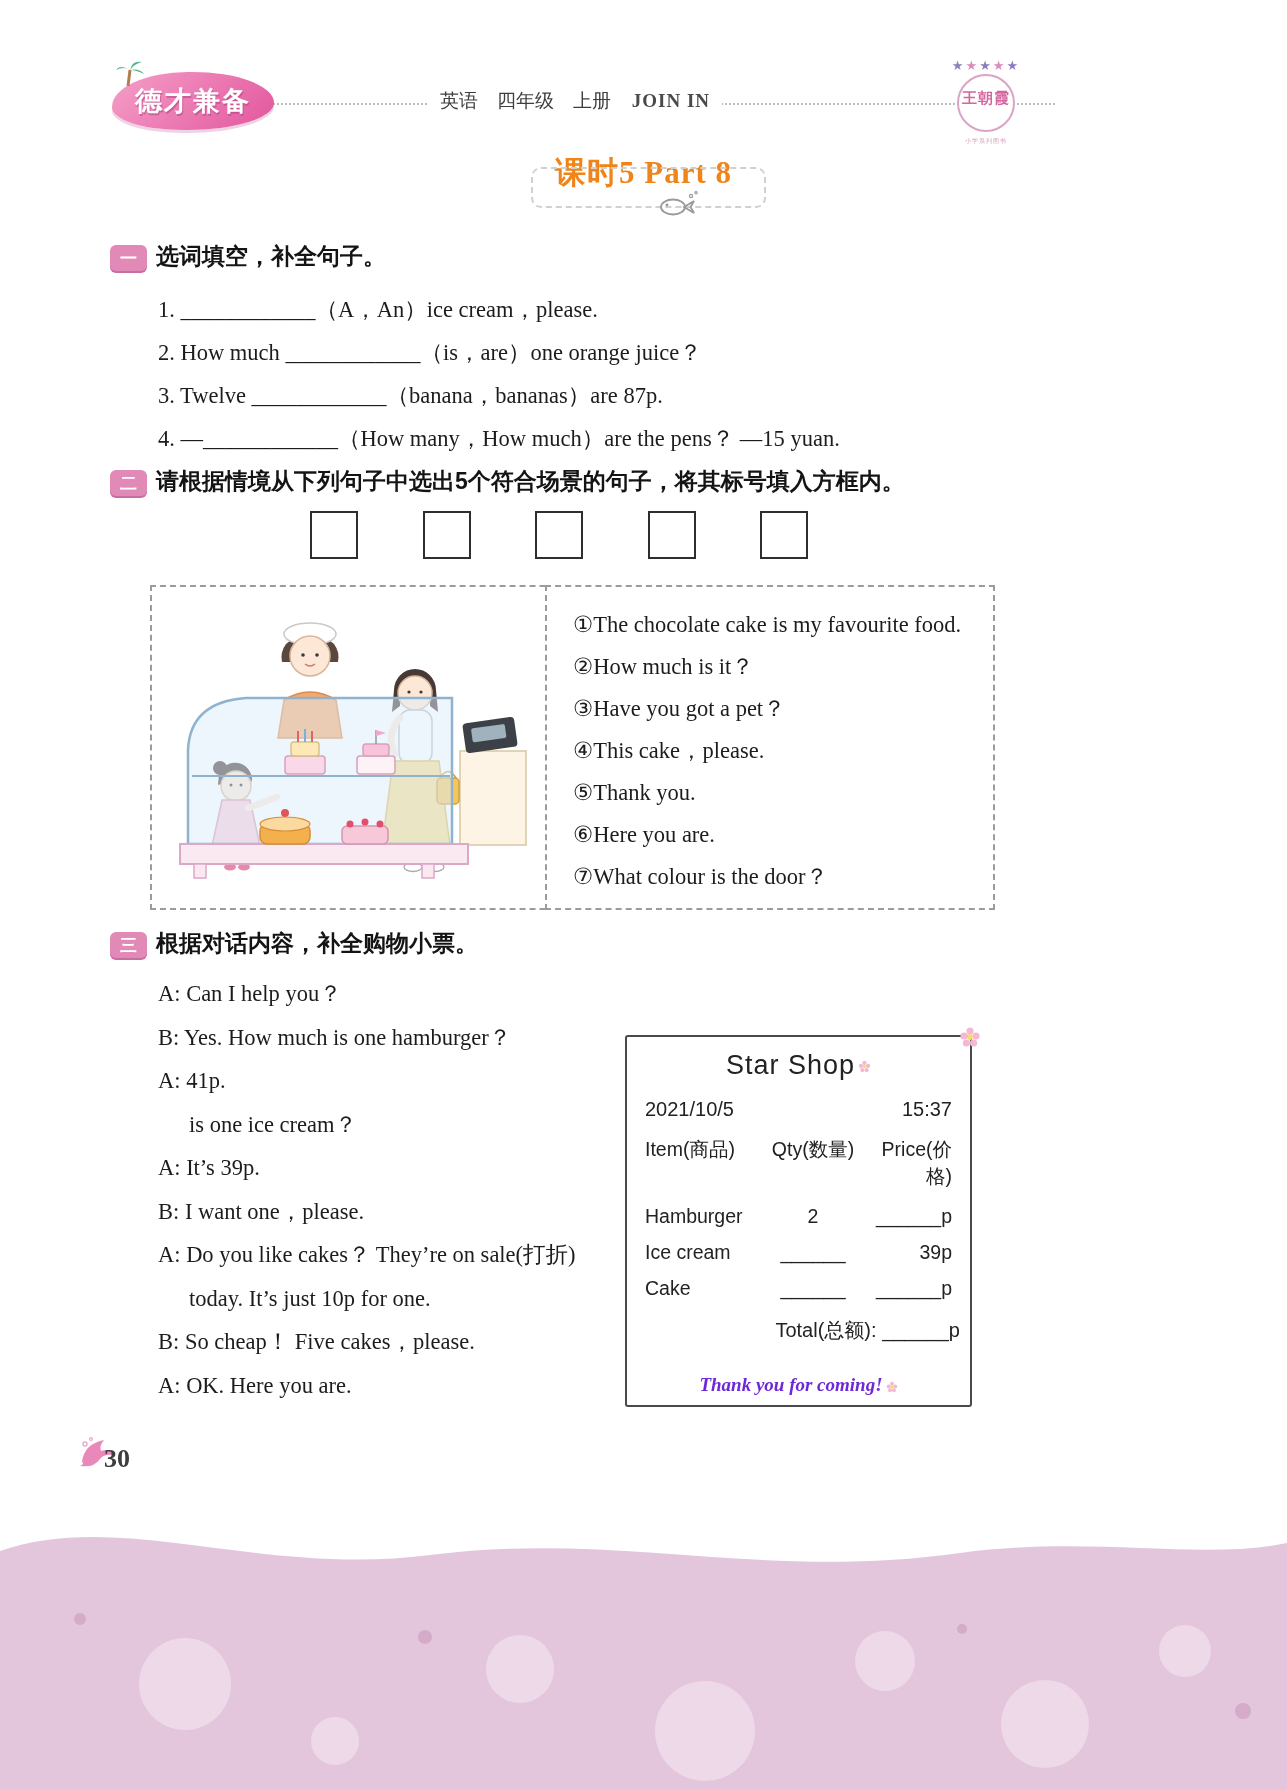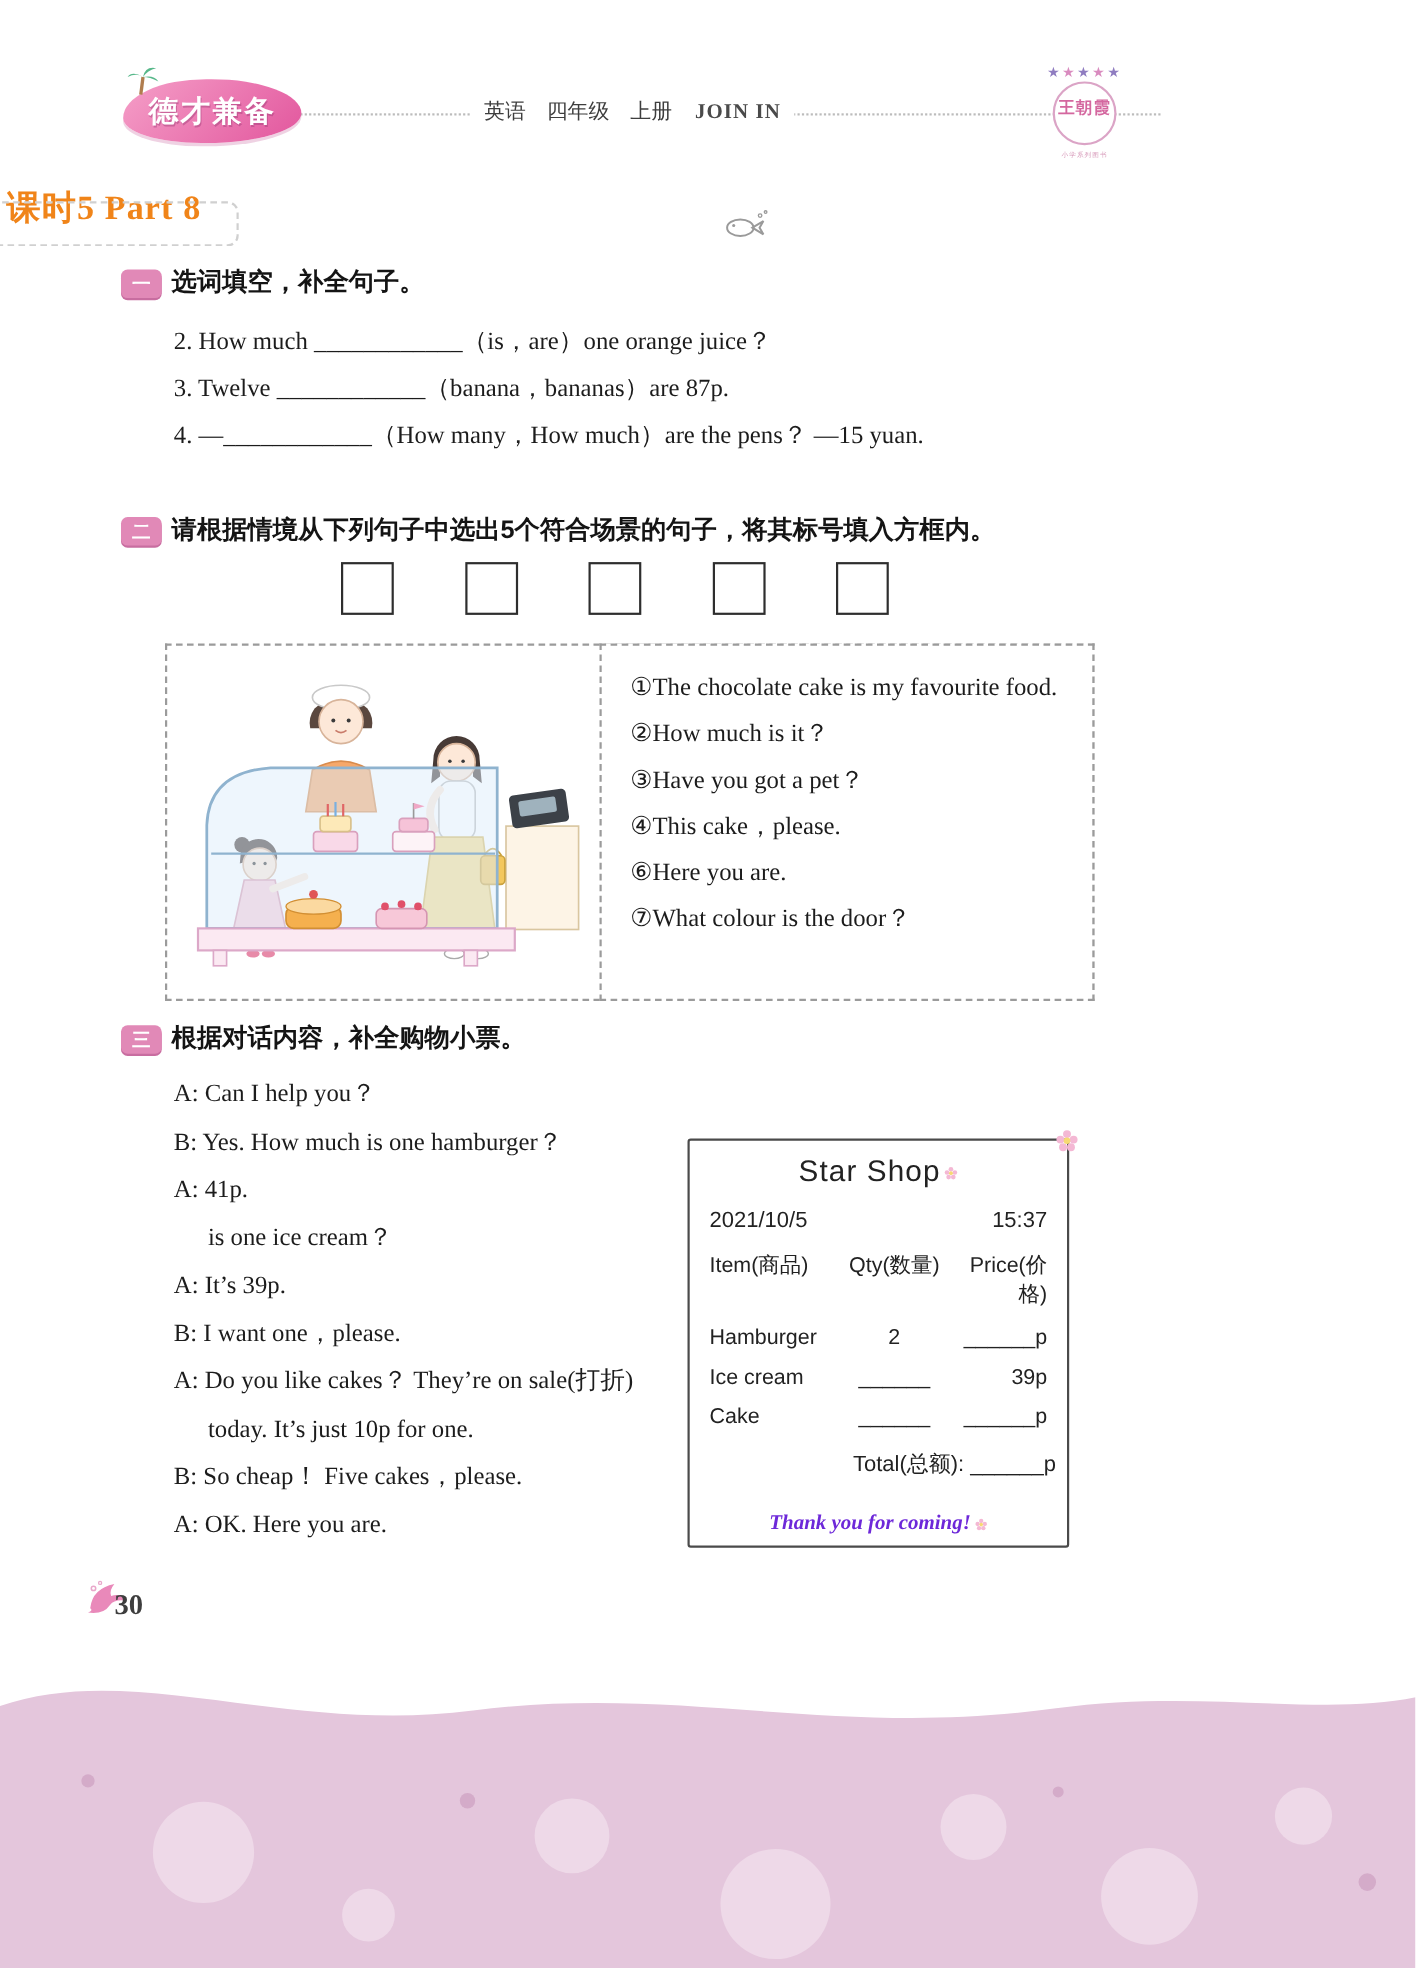--- a/index.html
+++ b/index.html
@@ -23,21 +23,21 @@
   .publogo { position:absolute; left:938px; top:60px; width:96px; text-align:center; }
   .publogo .stars { color:#8f7cc0; font-size:13px; line-height:12px; letter-spacing:2px; }
   .publogo .stars .pk { color:#d98bbf; }
   .publogo .circle { margin:2px auto 0; width:58px; height:58px; border:2px solid #dba4c6;
            border-radius:50%; display:flex; flex-direction:column; align-items:center;
            justify-content:center; color:#d4679f; background:#fff;gap:29px; }
   .publogo .nm { font-size:15px; font-weight:bold; font-family:"Liberation Sans",sans-serif; letter-spacing:1px; }
   .publogo .sub { font-size:6px; color:#d89cbb; letter-spacing:1px; }
 
   
-  .title { position:absolute; left:0; right:0; top:166px; 
+  .title { position:absolute; left:0; right:0; top:150px; text-align:center;
            font-size:31px; font-weight:bold; color:#f08419; letter-spacing:1px; }
   .title .inner { position:relative; display:inline-block; padding:2px 6px; }
   .title .inner::after { content:""; position:absolute; left:-18px; right:-28px; top:17px; bottom:-12px;
            border:2px dashed #d0d0d0; border-radius:10px; }
   .fish { position:absolute; left:655px; top:190px; }
 
   
   .marker { position:absolute; left:110px; width:37px; height:26px; background:#e189b7;
             border-radius:6px; color:#fff; display:flex; align-items:center; justify-content:center;
             font-family:"Liberation Sans",sans-serif; font-size:17px; font-weight:bold;
@@ -130,20 +130,21 @@
     <path d="M29 17 l10 -6 -3.5 6 3.5 6 z" fill="none" stroke="#9a9a9a" stroke-width="1.8"></path>
     <circle cx="12" cy="15" r="1.4" fill="#9a9a9a"></circle>
     <circle cx="36" cy="6" r="1.6" fill="none" stroke="#9a9a9a" stroke-width="1.2"></circle>
     <circle cx="41" cy="2.8" r="1.2" fill="none" stroke="#9a9a9a" stroke-width="1.2"></circle>
   </svg>
 
   <div class="marker m1">一</div>
   <div class="heading h1">选词填空，补全句子。</div>
 
   <div class="items">
+    <div>1. ____________（A，An）ice cream，please.</div>
     <div>2. How much ____________（is，are）one orange juice？</div>
     <div>3. Twelve ____________（banana，bananas）are 87p.</div>
     <div>4. —____________（How many，How much）are the pens？ —15 yuan.</div>
   </div>
 
   <div class="marker m2">二</div>
   <div class="heading h2">请根据情境从下列句子中选出5个符合场景的句子，将其标号填入方框内。</div>
 
   <div class="answer-boxes">
     <div class="answer-box"></div>
@@ -216,20 +217,21 @@
     <circle cx="190" cy="226" r="3.5" fill="#e0506a"></circle>
       <circle cx="205" cy="224" r="3.5" fill="#e0506a"></circle>
       <circle cx="220" cy="226" r="3.5" fill="#e0506a"></circle>
   </svg>
 
   <div class="scene-right">
     <div>①The chocolate cake is my favourite food.</div>
     <div>②How much is it？</div>
     <div>③Have you got a pet？</div>
     <div>④This cake，please.</div>
+    <div>⑤Thank you.</div>
     <div>⑥Here you are.</div>
     <div>⑦What colour is the door？</div>
   </div>
 
   <div class="marker m3">三</div>
   <div class="heading h3">根据对话内容，补全购物小票。</div>
 
   <div class="dialogue">
     <div>A: Can I help you？</div>
     <div>B: Yes. How much is one hamburger？</div>

